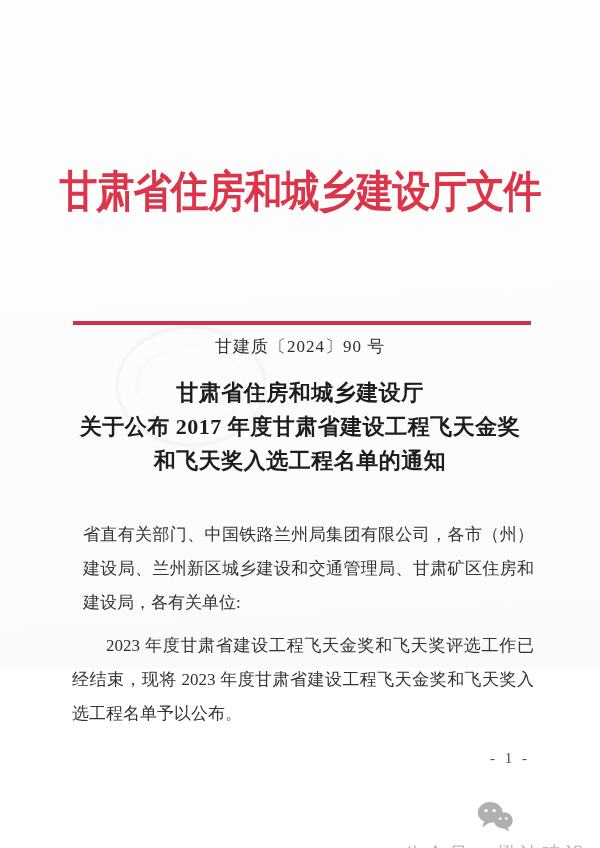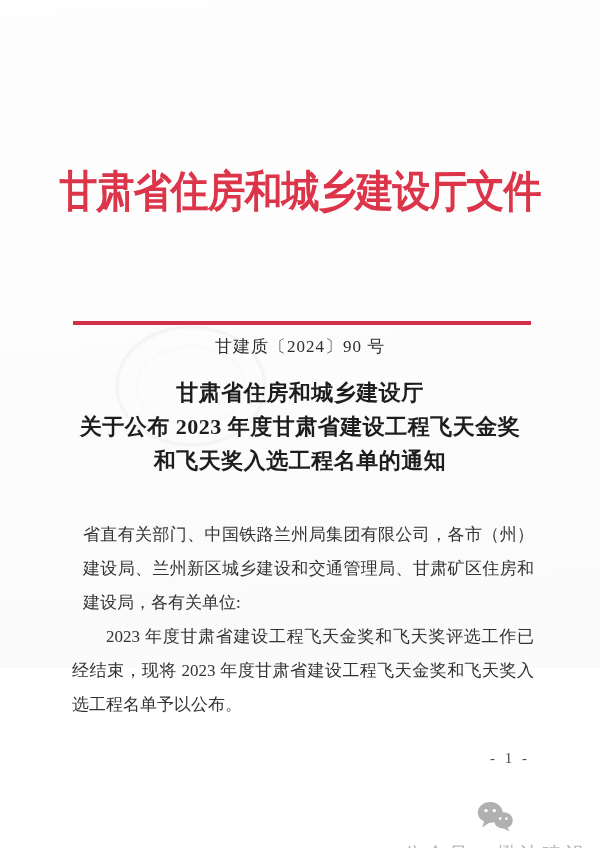--- a/index.html
+++ b/index.html
@@ -92,21 +92,21 @@
     top: 518px;
     left: 72px;
     width: 462px;
     color: #333333;
     font-size: 17px;
     line-height: 34px;
     text-align: justify;
     word-break: break-all;
   }
   .doc-body p.addressees { text-indent: 0; margin-left: 11px; }
-  .doc-body p.content { text-indent: 2em; }
+  .doc-body p.content { text-indent: 2em; margin-top: 9px; }
 
   
   .page-number {
     position: absolute;
     top: 750px;
     right: 70px;
     color: #4a4a4a;
     font-size: 15px;
     letter-spacing: 3px;
     font-family: "Liberation Serif", "DejaVu Serif", serif;
@@ -136,21 +136,21 @@
   <div class="masthead">甘肃省住房和城乡建设厅文件</div>
 
   <div class="doc-number">甘建质〔2024〕90 号</div>
 
   <div class="red-rule"></div>
 
   <div class="stamp-ghost"></div>
 
   <div class="doc-title">
     <div>甘肃省住房和城乡建设厅</div>
-    <div>关于公布 2023 年度甘肃省建设工程飞天金奖</div>
+    <div>关于公布 2017 年度甘肃省建设工程飞天金奖</div>
     <div>和飞天奖入选工程名单的通知</div>
   </div>
 
   <div class="doc-body">
     <p class="addressees">省直有关部门、中国铁路兰州局集团有限公司，各市（州）建设局、兰州新区城乡建设和交通管理局、甘肃矿区住房和建设局，各有关单位:</p>
     <p class="content">2023 年度甘肃省建设工程飞天金奖和飞天奖评选工作已经结束，现将 2023 年度甘肃省建设工程飞天金奖和飞天奖入选工程名单予以公布。</p>
   </div>
 
   <div class="page-number">- 1 -</div>
 

